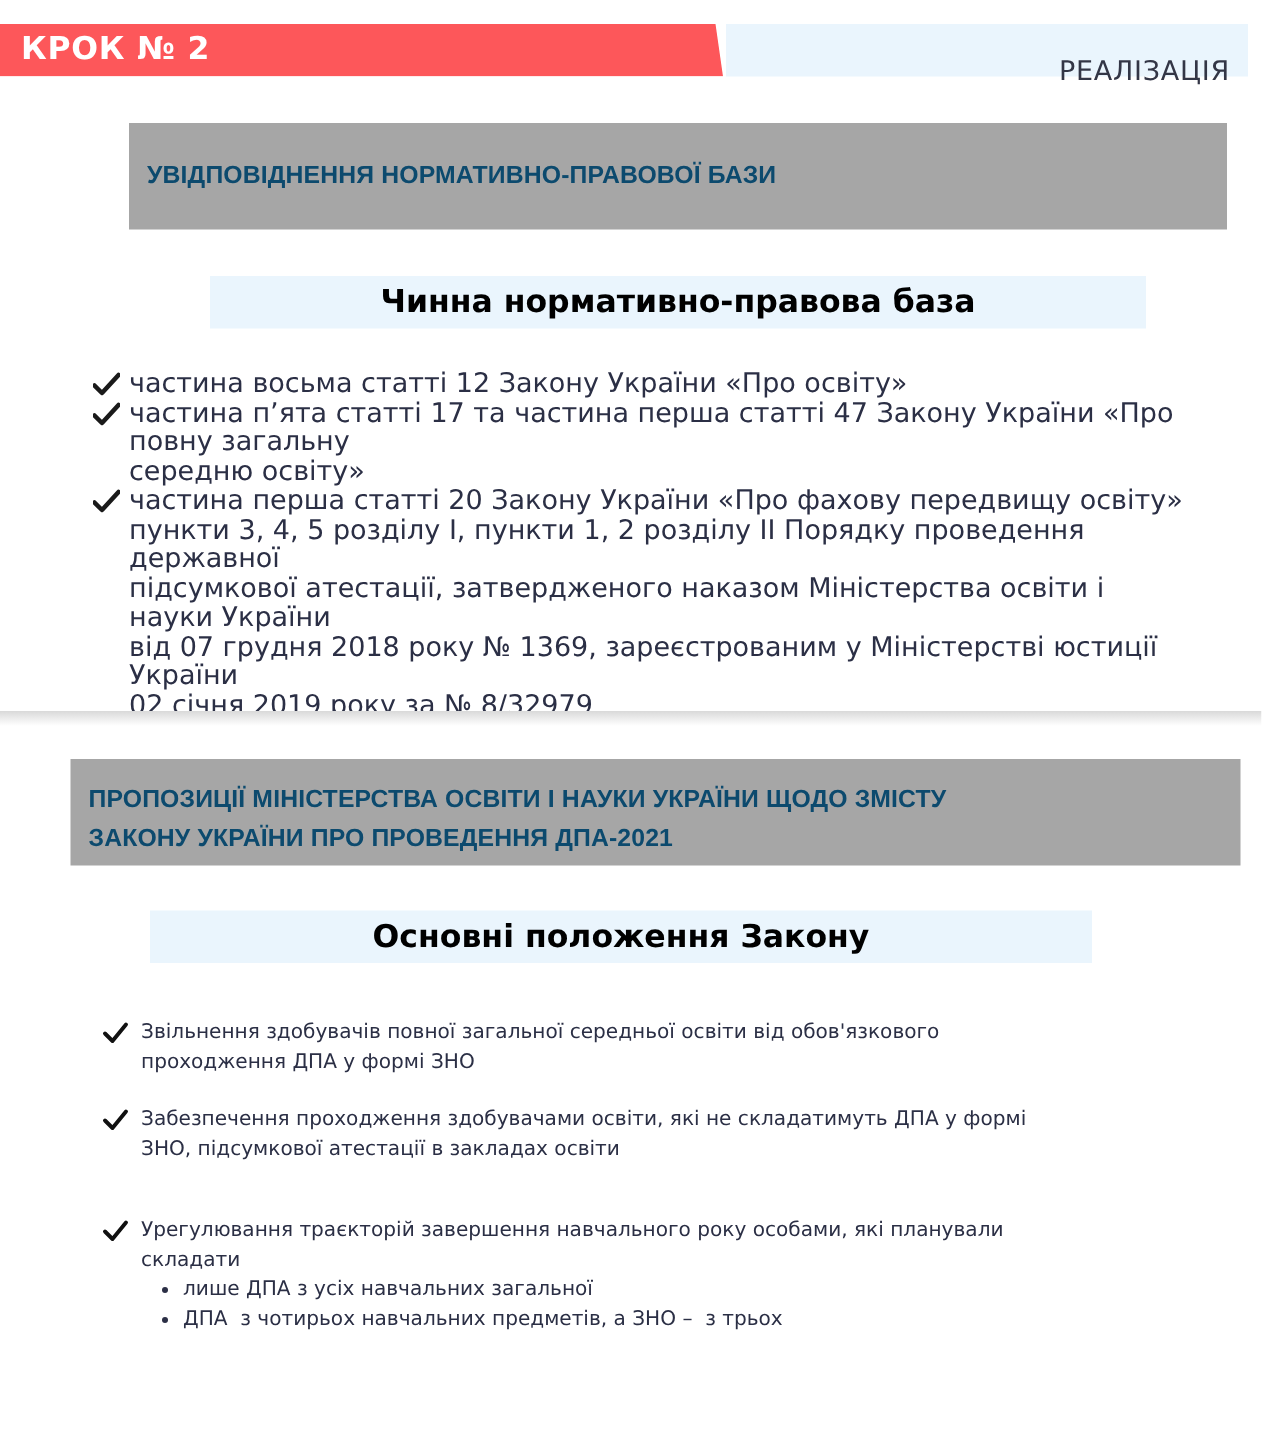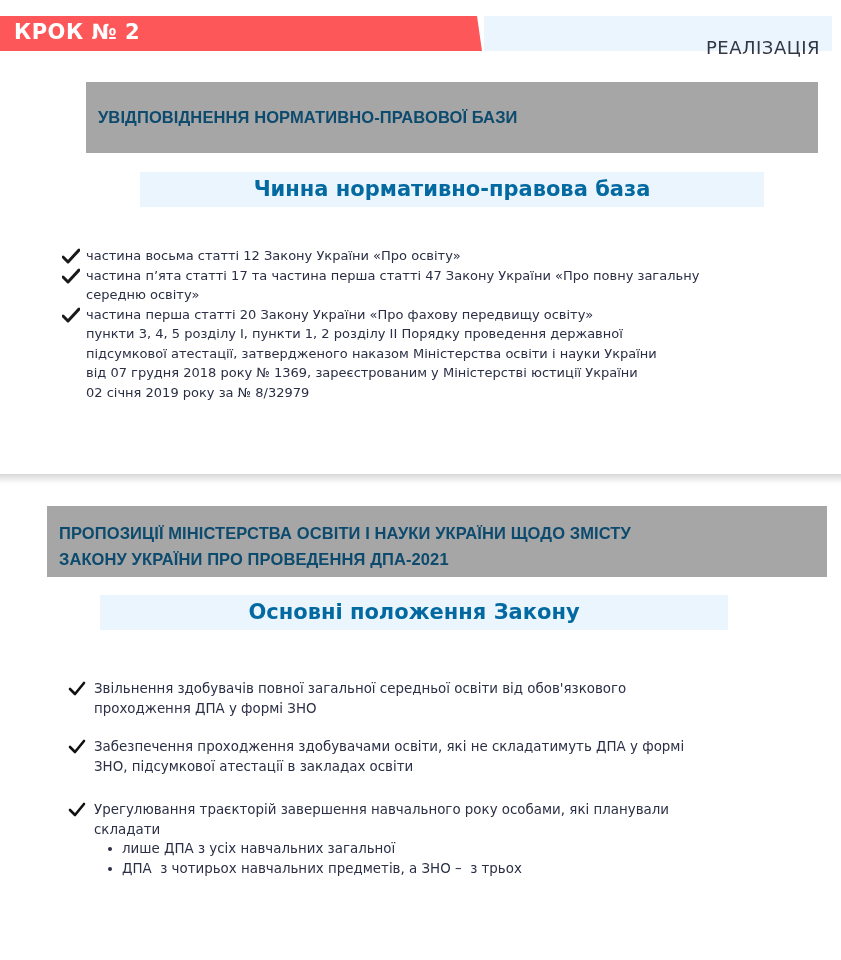--- a/index.html
+++ b/index.html
@@ -19,32 +19,32 @@
     font-weight: bold; font-size: 21px; color: #fff; letter-spacing: 0.5px; }
   .phase-bar { position: absolute; left: 484px; top: 16px; width: 348px; height: 35px; background: #eaf5fd; }
   .phase-label { position: absolute; right: 12px; top: 21px; font-size: 18px; color: #333646; letter-spacing: 0.5px; }
 
   .gray-banner { position: absolute; background: #a6a6a6; color: #0c4a6e; font-family: "Liberation Sans", sans-serif;
     font-weight: bold; font-size: 16.5px; letter-spacing: 0.1px; box-sizing: border-box; }
   .gray1 { left: 86px; top: 82px; width: 732px; height: 71px; padding: 26px 0 0 12px; }
   .gray2 { left: 47px; top: 22px; width: 780px; height: 71px; padding: 14px 0 0 12px; line-height: 26px; }
 
   .sub-banner { position: absolute; background: #eaf5fd; text-align: center; font-weight: bold;
-    color: #0369a1; font-size: 21px; }
+    color: #000000; font-size: 21px; margin-top: 12px; }
   .sub1 { left: 140px; top: 172px; width: 624px; height: 35px; line-height: 35px; }
   .sub2 { left: 100px; top: 111px; width: 628px; height: 35px; line-height: 35px; }
 
-  .list { position: absolute; margin: 0; padding: 0; list-style: none; font-size: 13px; color: #2b2f45; }
+  .list { position: absolute; margin: 0; padding: 0; list-style: none; font-size: 18px; color: #2b2f45; }
   .list1 { left: 62px; top: 246px; width: 730px; line-height: 19.5px; }
   .list2 { left: 68px; top: 195px; width: 720px; line-height: 19.5px; font-size: 13.4px; }
   .item { position: relative; padding-left: 24px; }
   .check { position: absolute; left: 0; top: 2px; width: 18px; height: 16px; }
   .list2 .item { padding-left: 26px; }
   .gap { margin-top: 19px; }
-  .gap2 { margin-top: 24px; }
+  .gap2 { margin-top: 35px; }
   .sub-list { list-style: none; margin: 0; padding: 0 0 0 14px; }
   .sub-item { position: relative; padding-left: 14px; }
   .bullet { position: absolute; left: 0; top: 8px; width: 4px; height: 4px; border-radius: 50%; background: #2b2f45; }
 </style>
 </head>
 <body>
 
 <div class="slide slide1">
   <div class="step-bar"></div>
   <div class="step-label">КРОК № 2</div>

